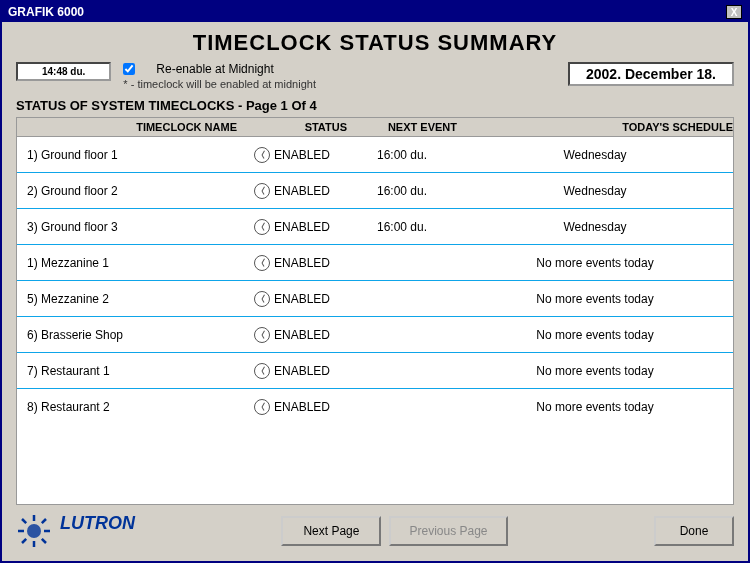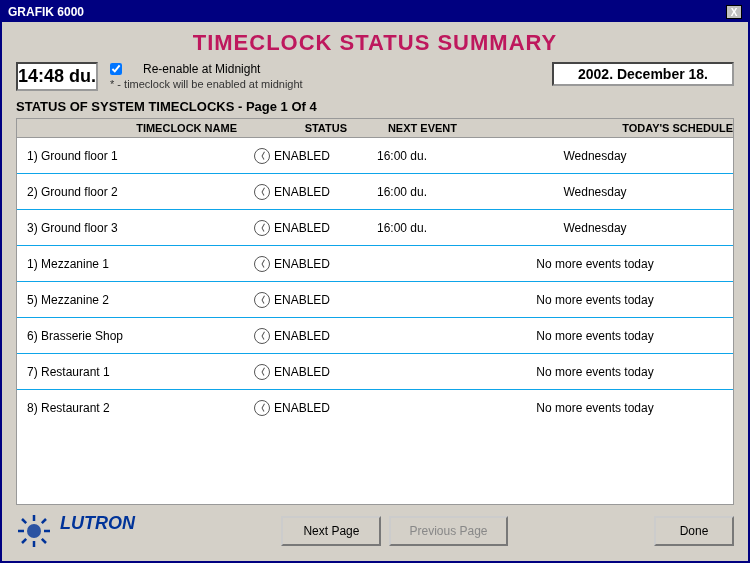--- a/index.html
+++ b/index.html
@@ -50,39 +50,39 @@
       flex: 1;
       display: flex;
       flex-direction: column;
       padding: 8px 14px 8px 14px;
     }
 
     .page-title {
       text-align: center;
       font-size: 22px;
       font-weight: bold;
-      color: #be185d;
+      color: #000000;
       margin-bottom: 6px;
       letter-spacing: 1px;
     }
 
     .header-row {
       display: flex;
       align-items: flex-start;
       margin-bottom: 2px;
     }
 
     .time-box {
       border: 2px inset #999;
       background: white;
-      padding: 2px 0;
-      font-size: 18px;
+      padding: 2px 24px;
+      font-size: 10px;
       font-weight: bold;
       min-width: 80px;
-      text-align: right;
+      text-align: left;
       margin-right: 12px;
     }
 
     .enable-section {
       display: flex;
       flex-direction: column;
       flex: 1;
     }
 
     .enable-label {
@@ -94,21 +94,21 @@
 
     .enable-note {
       font-size: 11px;
       color: #333;
       margin-top: 2px;
     }
 
     .date-box {
       border: 2px inset #999;
       background: white;
-      padding: 2px 24px;
+      padding: 2px 16px;
       font-size: 14px;
       font-weight: bold;
       text-align: center;
       margin-left: auto;
     }
 
     .section-header {
       font-size: 13px;
       font-weight: bold;
       margin: 6px 0 4px 0;

